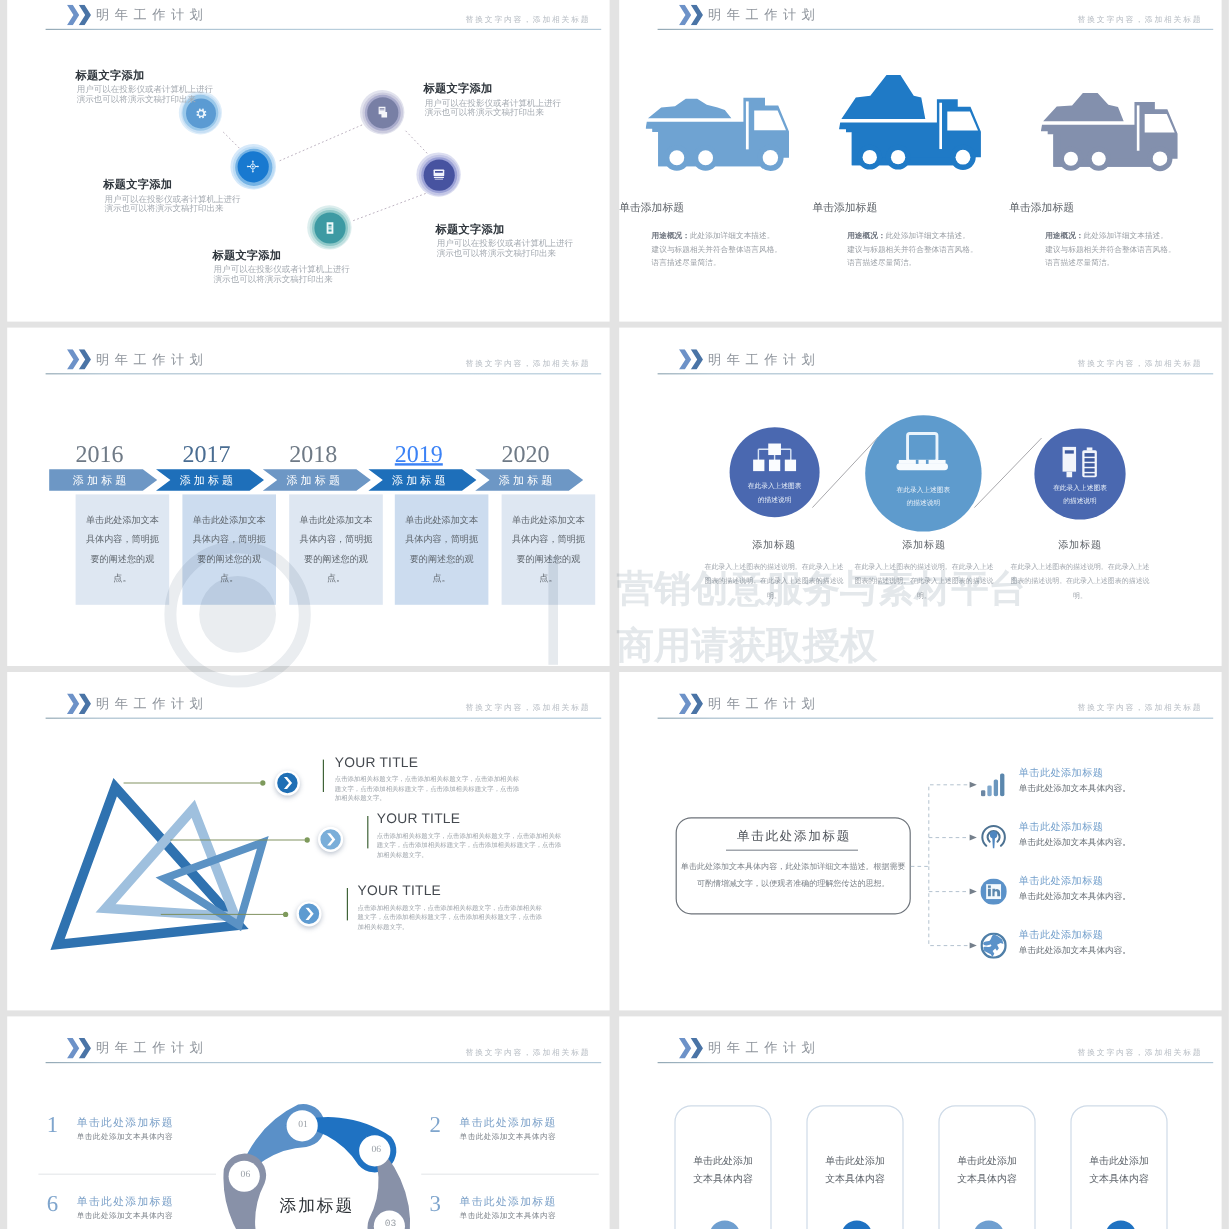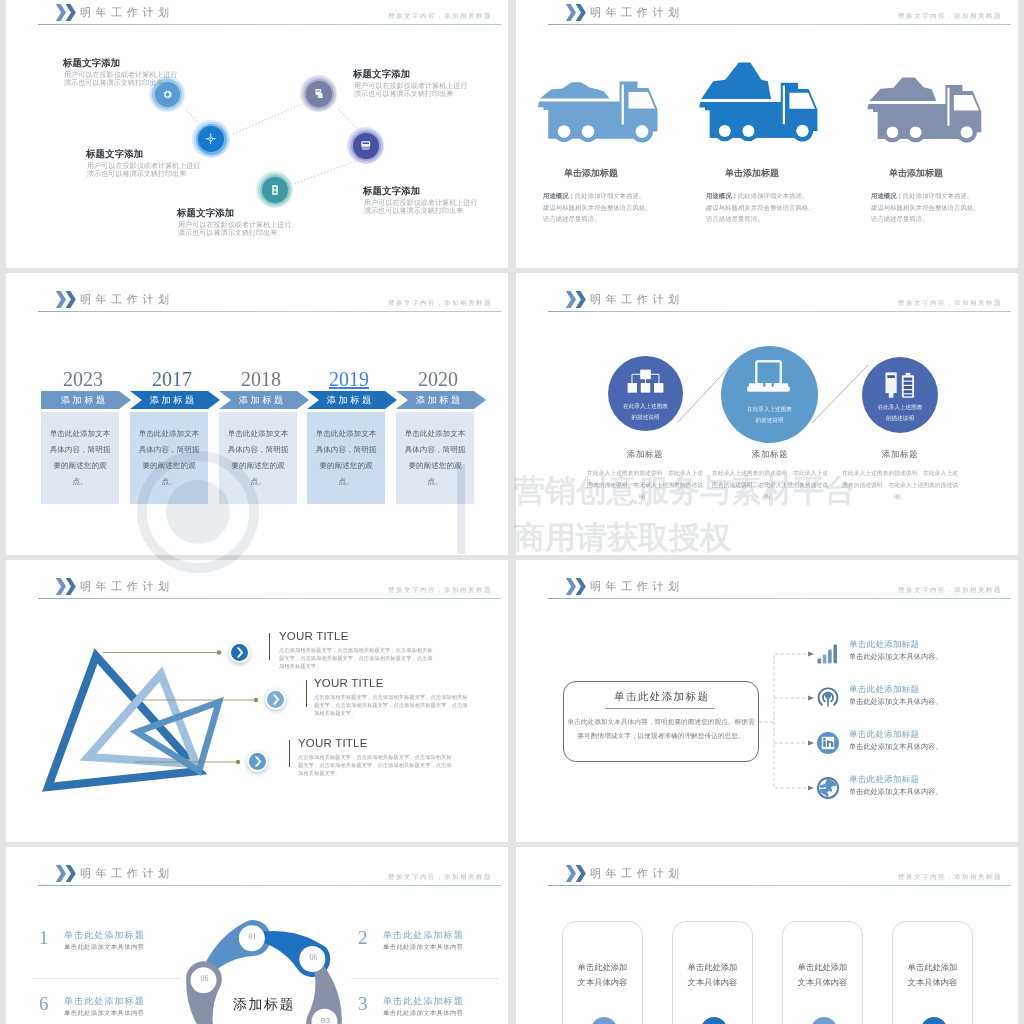--- a/index.html
+++ b/index.html
@@ -42,22 +42,22 @@
     font-family:"DejaVu Sans", sans-serif; letter-spacing:0.2px; white-space:nowrap;
   }
   .s1 .dsc {
     position:absolute; font-size:7.1px; color:#a4aab1; line-height:1.2;
     font-family:"DejaVu Sans", sans-serif; white-space:nowrap;
   }
 
   
   .s2 .tk { position:absolute; }
   .s2 .tk-ttl {
-    position:absolute; font-size:9px; color:#5d6268; text-align:center;
-    font-family:"DejaVu Sans", sans-serif; width:150px; font-weight:700;
+    position:absolute; font-size:9px; color:#5d6268; text-align:left;
+    font-family:"DejaVu Sans", sans-serif; width:150px; font-weight:400;
   }
   .s2 .tk-txt {
     position:absolute; font-size:6.4px; color:#9a9fa5; line-height:1.8;
     font-family:"DejaVu Sans", sans-serif; width:150px;
   }
   .s2 .tk-txt b { color:#707680; font-weight:700; }
 
   
   .s3 .yr {
     position:absolute; font-size:20px; color:#6f7a86; top:95px;
@@ -66,21 +66,21 @@
   .s3 .albl {
     position:absolute; top:119px; width:84px; height:16px;
     display:flex; align-items:center; justify-content:center;
     color:#fff; font-size:9.2px; letter-spacing:2.6px; text-indent:2.6px;
     font-family:"DejaVu Sans", sans-serif;
   }
   .s3 .cbox {
     position:absolute; top:139px; width:78px; height:92px;
     font-size:7.6px; color:#5f666d; line-height:2.1; text-align:center;
     font-family:"DejaVu Sans", sans-serif;
-    display:flex; align-items:center; justify-content:center; padding:0 8.5px;
+    display:flex; align-items:center; justify-content:center; padding:0 8.5px;margin-left:22px;
   }
 
   
   .s4 .circ { position:absolute; border-radius:50%; }
   .s4 .ctxt {
     position:absolute; color:#e9f0f8; font-size:5.6px; text-align:center;
     line-height:1.9; font-family:"DejaVu Sans", sans-serif; width:100%;
   }
   .s4 .hd {
     position:absolute; font-size:8.5px; color:#5d6268; text-align:center; width:116px;
@@ -333,21 +333,21 @@
       <div class="hdr-chev">
         <svg width="22" height="17" viewBox="0 0 22 17">
             <path d="M0.8 0 L5.6 0 L11.0 8.5 L5.6 17 L0.8 17 L6.2 8.5 Z" fill="#6d92c8"></path>
             <path d="M10.6 0 L15.4 0 L20.8 8.5 L15.4 17 L10.6 17 L16.0 8.5 Z" fill="#4a74a6"></path>
           </svg>
       </div>
       <div class="hdr-title">明年工作计划</div>
       <div class="hdr-sub">替换文字内容，添加相关标题</div>
       <div class="hdr-rule"></div>
 
-      <div class="yr" style="left:35px;">2023</div>
+      <div class="yr" style="left:35px;">2016</div>
       <div class="yr" style="left:124px;color:#4a6d92;">2017</div>
       <div class="yr" style="left:213px;">2018</div>
       <div class="yr" style="left:301px;color:#3b82f6;text-decoration:underline;">2019</div>
       <div class="yr" style="left:390px;">2020</div>
 
       <svg width="502" height="282" style="position:absolute;left:0;top:0;">
         <path d="M35 118 L113 118 L125 127 L113 136 L35 136 Z" fill="#6d97c5"></path>
         <path d="M124 118 L202 118 L214 127 L202 136 L124 136 L136 127 Z" fill="#1e6fba"></path>
         <path d="M213 118 L291 118 L303 127 L291 136 L213 136 L225 127 Z" fill="#6d97c5"></path>
         <path d="M301 118 L379 118 L391 127 L379 136 L301 136 L313 127 Z" fill="#1e6fba"></path>
@@ -497,21 +497,21 @@
           <path d="M10.6 0 L15.4 0 L20.8 8.5 L15.4 17 L10.6 17 L16.0 8.5 Z" fill="#4a74a6"></path>
         </svg>
       </div>
       <div class="hdr-title">明年工作计划</div>
       <div class="hdr-sub">替换文字内容，添加相关标题</div>
       <div class="hdr-rule"></div>
 
       <div class="rbox" style="left:47px;top:121px;width:196px;height:81px;"></div>
       <div class="rtitle" style="left:47px;top:130px;width:196px;">单击此处添加标题</div>
       <div class="rline" style="left:89px;top:148px;width:110px;"></div>
-      <div class="rbody" style="left:51px;top:155px;width:188px;">单击此处添加文本具体内容，简明扼要的阐述您的观点。根据需要可酌情增减文字，以便观者准确的理解您传达的思想。</div>
+      <div class="rbody" style="left:51px;top:155px;width:188px;">单击此处添加文本具体内容，此处添加详细文本描述。根据需要可酌情增减文字，以便观者准确的理解您传达的思想。</div>
 
       <svg width="502" height="282" style="position:absolute;left:0;top:0;">
         <path d="M243 162 L258 162 L258 94 L291 94" stroke="#b0bfcd" stroke-width="0.8" fill="none" stroke-dasharray="3 2.6"></path>
         <path d="M258 138 L291 138" stroke="#b0bfcd" stroke-width="0.8" fill="none" stroke-dasharray="3 2.6"></path>
         <path d="M258 183 L291 183" stroke="#b0bfcd" stroke-width="0.8" fill="none" stroke-dasharray="3 2.6"></path>
         <path d="M258 162 L258 228 L291 228" stroke="#b0bfcd" stroke-width="0.8" fill="none" stroke-dasharray="3 2.6"></path>
         <path d="M292 91.5 L298 94 L292 96.5 Z" fill="#747f8b"></path>
         <path d="M292 135.5 L298 138 L292 140.5 Z" fill="#747f8b"></path>
         <path d="M292 180.5 L298 183 L292 185.5 Z" fill="#747f8b"></path>
         <path d="M292 225.5 L298 228 L292 230.5 Z" fill="#747f8b"></path>

